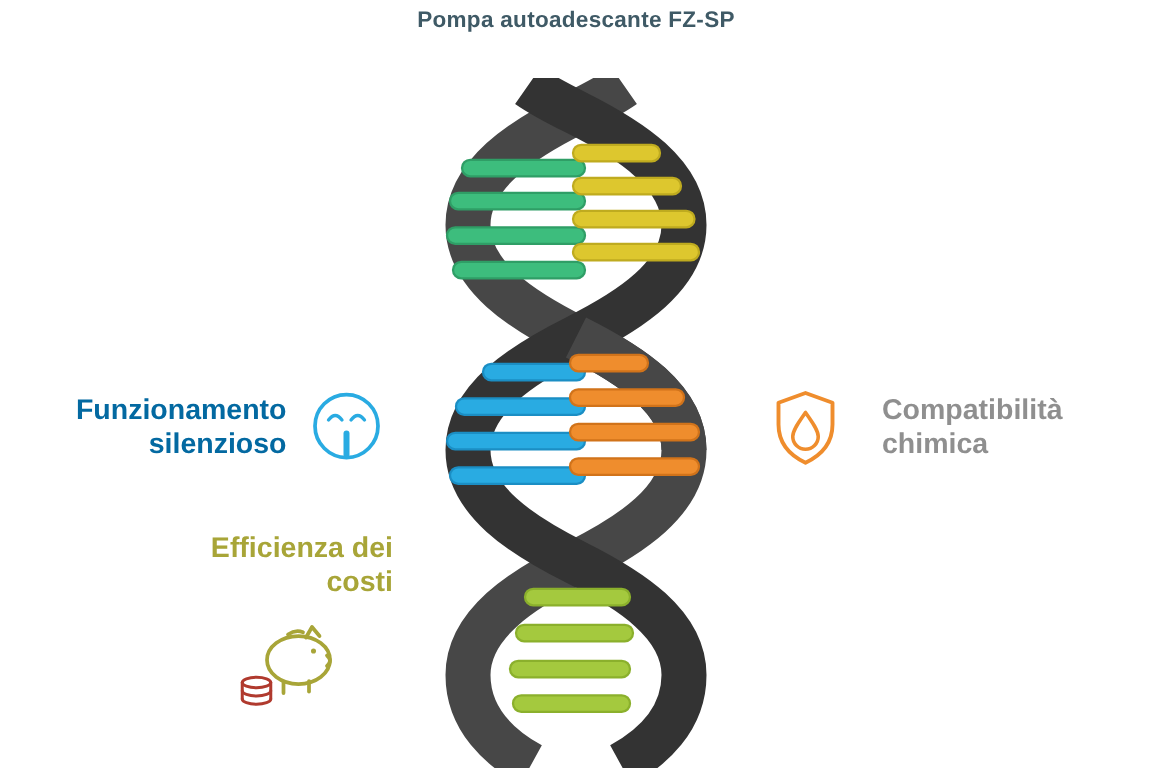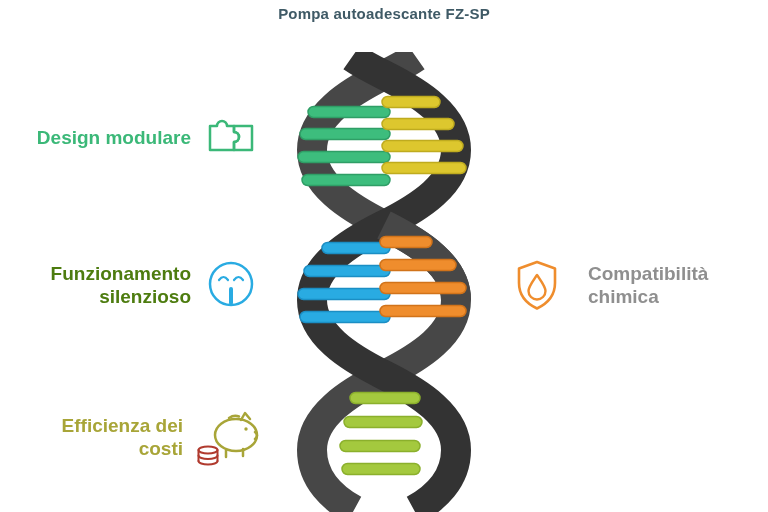--- a/index.html
+++ b/index.html
@@ -10,21 +10,21 @@
   .title{
     position:absolute;top:5px;left:0;width:768px;text-align:center;
     font-size:15px;font-weight:bold;color:#3f5a66;letter-spacing:.2px;
   }
   .frow{position:absolute;display:flex;align-items:center;gap:13px;height:68px;}
   .frow .label{font-size:19px;font-weight:bold;line-height:23px;}
   .frow.left-row{justify-content:flex-end;}
   .frow.left-row .label{text-align:right;}
   .frow.right-row .label{text-align:left;}
   .c-green{color:#3bb878}
-  .c-blue{color:#4d7c0f}
+  .c-blue{color:#0369a1}
   .c-olive{color:#a8a538}
   .c-gray{color:#8f8f8f}
   .w160{max-width:160px}
   .w150{max-width:150px}
   .w140{max-width:140px}
   .nowrap{white-space:nowrap}
   .icon{flex:0 0 auto;display:block;}
   #helix{position:absolute;left:264px;top:52px;}
 </style>
 </head>
@@ -79,43 +79,34 @@
     </g>
 
     <g fill="#a4c93e" stroke="#8bb02c" stroke-width="1.5">
       <rect x="86" y="340.5" width="70" height="11" rx="5.5"></rect>
       <rect x="80" y="364.5" width="78" height="11" rx="5.5"></rect>
       <rect x="76" y="388.5" width="80" height="11" rx="5.5"></rect>
       <rect x="78" y="411.5" width="78" height="11" rx="5.5"></rect>
     </g>
   </svg>
 
-  <div class="frow left-row" style="top:103px; right:510px;">
-    <div class="label c-green nowrap">Design modulare</div>
-    <svg class="icon" width="54" height="54" viewBox="0 0 54 54">
-      <g fill="none" stroke="#3bb878" stroke-width="2.5" stroke-linejoin="round" stroke-linecap="round">
-        <path d="M6,16 h7 a5,5 0 1 1 10,0 h7 v6 a5,5 0 1 1 0,10 v8 h-24 z"></path>
-        <path d="M30,16 h18 v24 h-18 v-8 a5,5 0 1 0 0,-10 z"></path>
-      </g>
-    </svg>
-  </div>
 
   <div class="frow left-row" style="top:251px; right:510px;">
     <div class="label c-blue w160">Funzionamento silenzioso</div>
     <svg class="icon" width="54" height="54" viewBox="0 0 54 54">
       <g fill="none" stroke="#29abe2" stroke-linecap="round">
         <circle cx="27" cy="26" r="21" stroke-width="2.5"></circle>
         <path d="M15,22 q4.5,-6 9,0" stroke-width="2.2"></path>
         <path d="M30,22 q4.5,-6 9,0" stroke-width="2.2"></path>
         <line x1="27" y1="31" x2="27" y2="45" stroke-width="4"></line>
       </g>
     </svg>
   </div>
 
-  <div class="frow left-row" style="top:403px; right:506px;">
+  <div class="frow left-row" style="top:403px; right:506px;flex-direction:column;">
     <div class="label c-olive w140">Efficienza dei costi</div>
     <svg class="icon" width="66" height="58" viewBox="0 0 66 58">
       <g fill="none" stroke="#a8a538" stroke-width="2.5" stroke-linecap="round" stroke-linejoin="round">
         <ellipse cx="40" cy="27" rx="21" ry="16"></ellipse>
         <path d="M45,12 l4,-7 l5,6"></path>
         <path d="M33,10 q5,-3.5 10,-1.5"></path>
         <path d="M59,24 q4,3.5 0,7"></path>
         <line x1="30" y1="42" x2="30" y2="49"></line>
         <line x1="47" y1="41" x2="47" y2="48"></line>
       </g>

